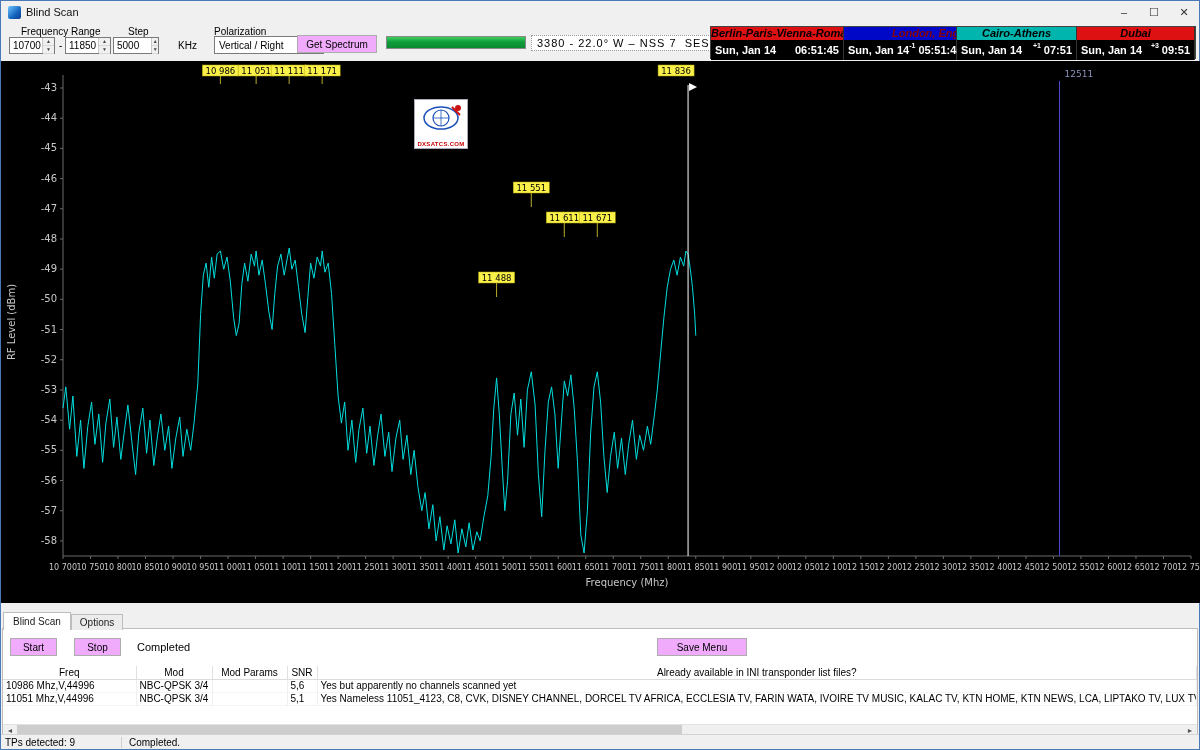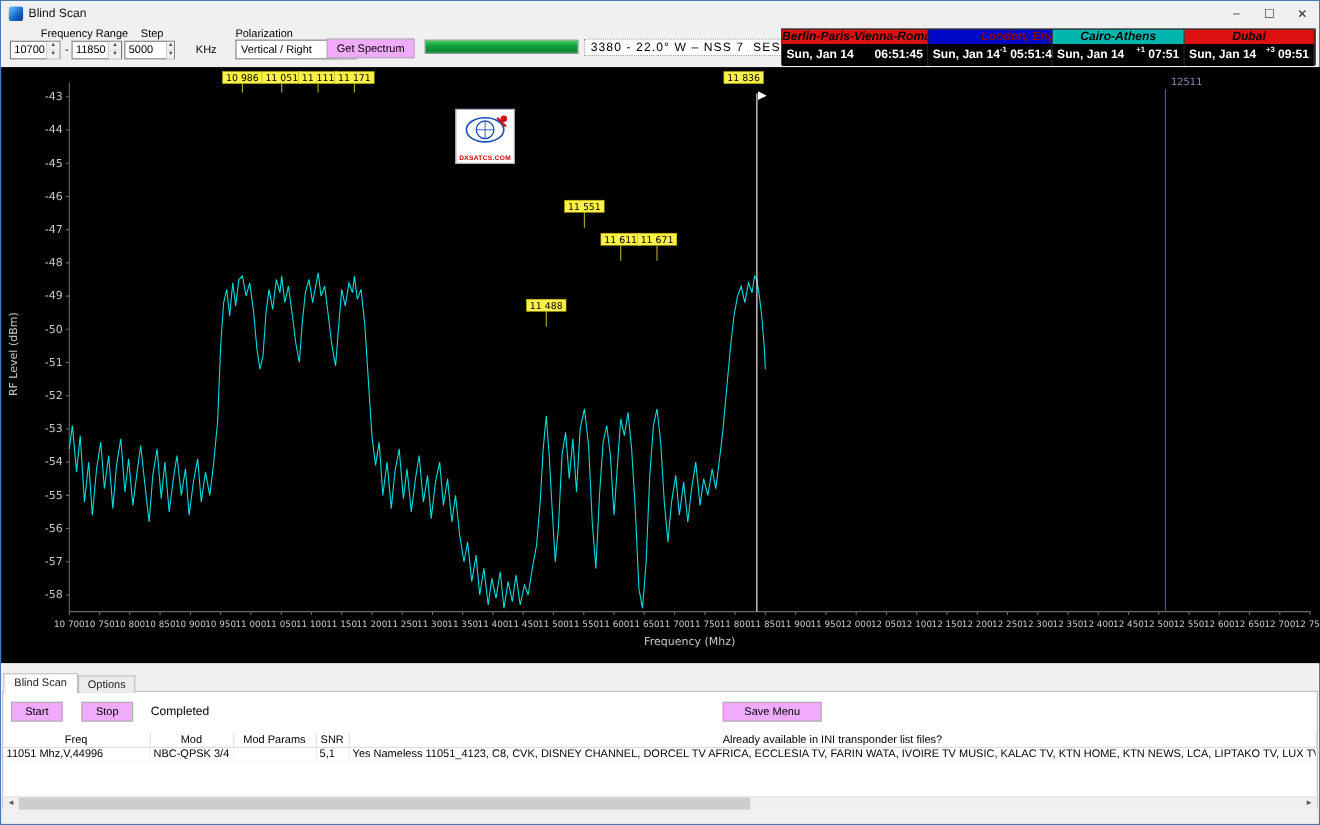--- a/index.html
+++ b/index.html
@@ -71,21 +71,21 @@
     <div class="app-icon"></div>
     <div class="title-text">Blind Scan</div>
     <div class="win-controls">
       <div class="win-btn">–</div>
       <div class="win-btn">☐</div>
       <div class="win-btn">✕</div>
     </div>
   </div>
 
   <div class="toolbar">
-    <div class="tb-label" style="left:20px;top:3px;padding-left:16px;">Frequency Range</div>
+    <div class="tb-label" style="left:4px;top:3px;padding-left:16px;">Frequency Range</div>
     <div class="spin" style="left:8px;top:14px;width:46px;">
       <div class="val">10700</div>
       <div class="arrows">
         <span>▲</span>
         <span>▼</span>
       </div>
     </div>
     <div class="tb-label" style="left:58px;top:17px;">-</div>
     <div class="spin" style="left:64px;top:14px;width:46px;">
       <div class="val">11850</div>
@@ -337,33 +337,45 @@
           <tr>
             <th>Freq</th>
             <th>Mod</th>
             <th>Mod Params</th>
             <th>SNR</th>
             <th>Already available in  INI  transponder list files?</th>
           </tr>
         </thead>
         <tbody>
           <tr>
+            <td>10986 Mhz,V,44996</td>
+            <td>NBC-QPSK 3/4</td>
+            <td></td>
+            <td>5,6</td>
+            <td>Yes but apparently no channels scanned yet</td>
+          </tr>
+          <tr>
             <td>11051 Mhz,V,44996</td>
             <td>NBC-QPSK 3/4</td>
             <td></td>
             <td>5,1</td>
             <td>Yes Nameless 11051_4123, C8, CVK, DISNEY CHANNEL, DORCEL TV AFRICA, ECCLESIA TV, FARIN WATA, IVOIRE TV MUSIC, KALAC TV, KTN HOME, KTN NEWS, LCA, LIPTAKO TV, LUX TV, MADI TV, MISHAPI, MTV, Nameless 11051_4107, Nameless 11051_4116, Nameless 11051_4117,</td>
           </tr>
         </tbody>
       </table>
 
       <div class="hscroll">
         <div class="hs-btn">◄</div>
         <div class="hs-track">
           <div class="hs-thumb"></div>
         </div>
         <div class="hs-btn">►</div>
       </div>
     </div>
   </div>
 
+  <div class="statusbar">
+    <div class="sb-left">TPs detected: 9</div>
+    <div class="sb-sep"></div>
+    <div>Completed.</div>
+  </div>
 
 </div>
 
 </body></html>

